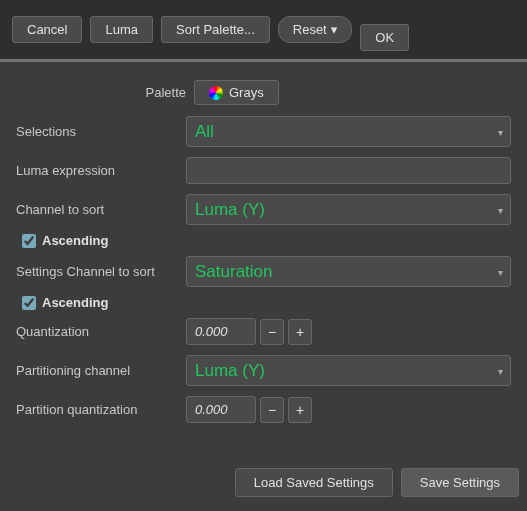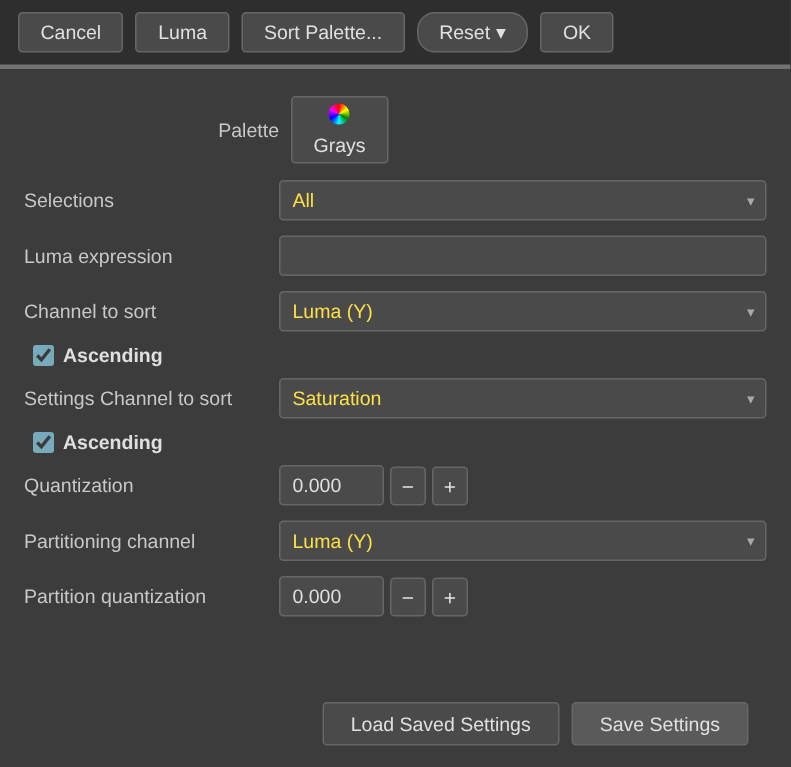--- a/index.html
+++ b/index.html
@@ -38,20 +38,21 @@
 
     .toolbar-btn.reset {
       display: flex;
       align-items: flex-start;
       gap: 4px;
       border-radius: 12px;
     }
 
     .toolbar-btn.ok {
       background: #4a4a4a;
+      margin-top: 16px;
     }
 
     
     .content {
       flex: 1;
       padding: 12px 16px;
       display: flex;
       flex-direction: column;
       gap: 0;
     }
@@ -81,39 +82,38 @@
       background: #4a4a4a;
       border: 1px solid #666;
       color: #e0e0e0;
       padding: 4px 14px;
       border-radius: 3px;
       cursor: pointer;
       font-size: 13px;
       display: flex;
       align-items: center;
       gap: 6px;
-      flex-direction: column;
     }
 
     
     .select-wrapper {
       position: relative;
       flex: 1;
     }
 
     .form-select {
       width: 100%;
       background: #4a4a4a;
       border: 1px solid #666;
-      color: #fde047;
+      color: #22c55e;
       padding: 5px 28px 5px 8px;
       border-radius: 3px;
       appearance: none;
       -webkit-appearance: none;
-      font-size: 13px;
+      font-size: 17px;
       cursor: pointer;
     }
 
     .select-arrow {
       position: absolute;
       right: 8px;
       top: 50%;
       transform: translateY(-50%);
       pointer-events: none;
       color: #aaa;
@@ -164,40 +164,41 @@
 
     .number-input {
       background: #4a4a4a;
       border: 1px solid #666;
       color: #e0e0e0;
       padding: 5px 8px;
       border-radius: 3px;
       font-size: 13px;
       width: 70px;
       text-align: left;
+      font-style: italic;
     }
 
     .num-btn {
       background: #4a4a4a;
       border: 1px solid #666;
       color: #e0e0e0;
       width: 24px;
       height: 26px;
       border-radius: 3px;
       cursor: pointer;
       font-size: 14px;
       display: flex;
       align-items: center;
       justify-content: center;
       padding: 0;
     }
 
     
     .bottom-bar {
-      padding: 10px 28px 14px;
+      padding: 10px 8px 14px;
       display: flex;
       gap: 8px;
       justify-content: flex-end;
       align-items: flex-end;
     }
 
     .bottom-btn {
       background: #4a4a4a;
       border: 1px solid #666;
       color: #e0e0e0;

